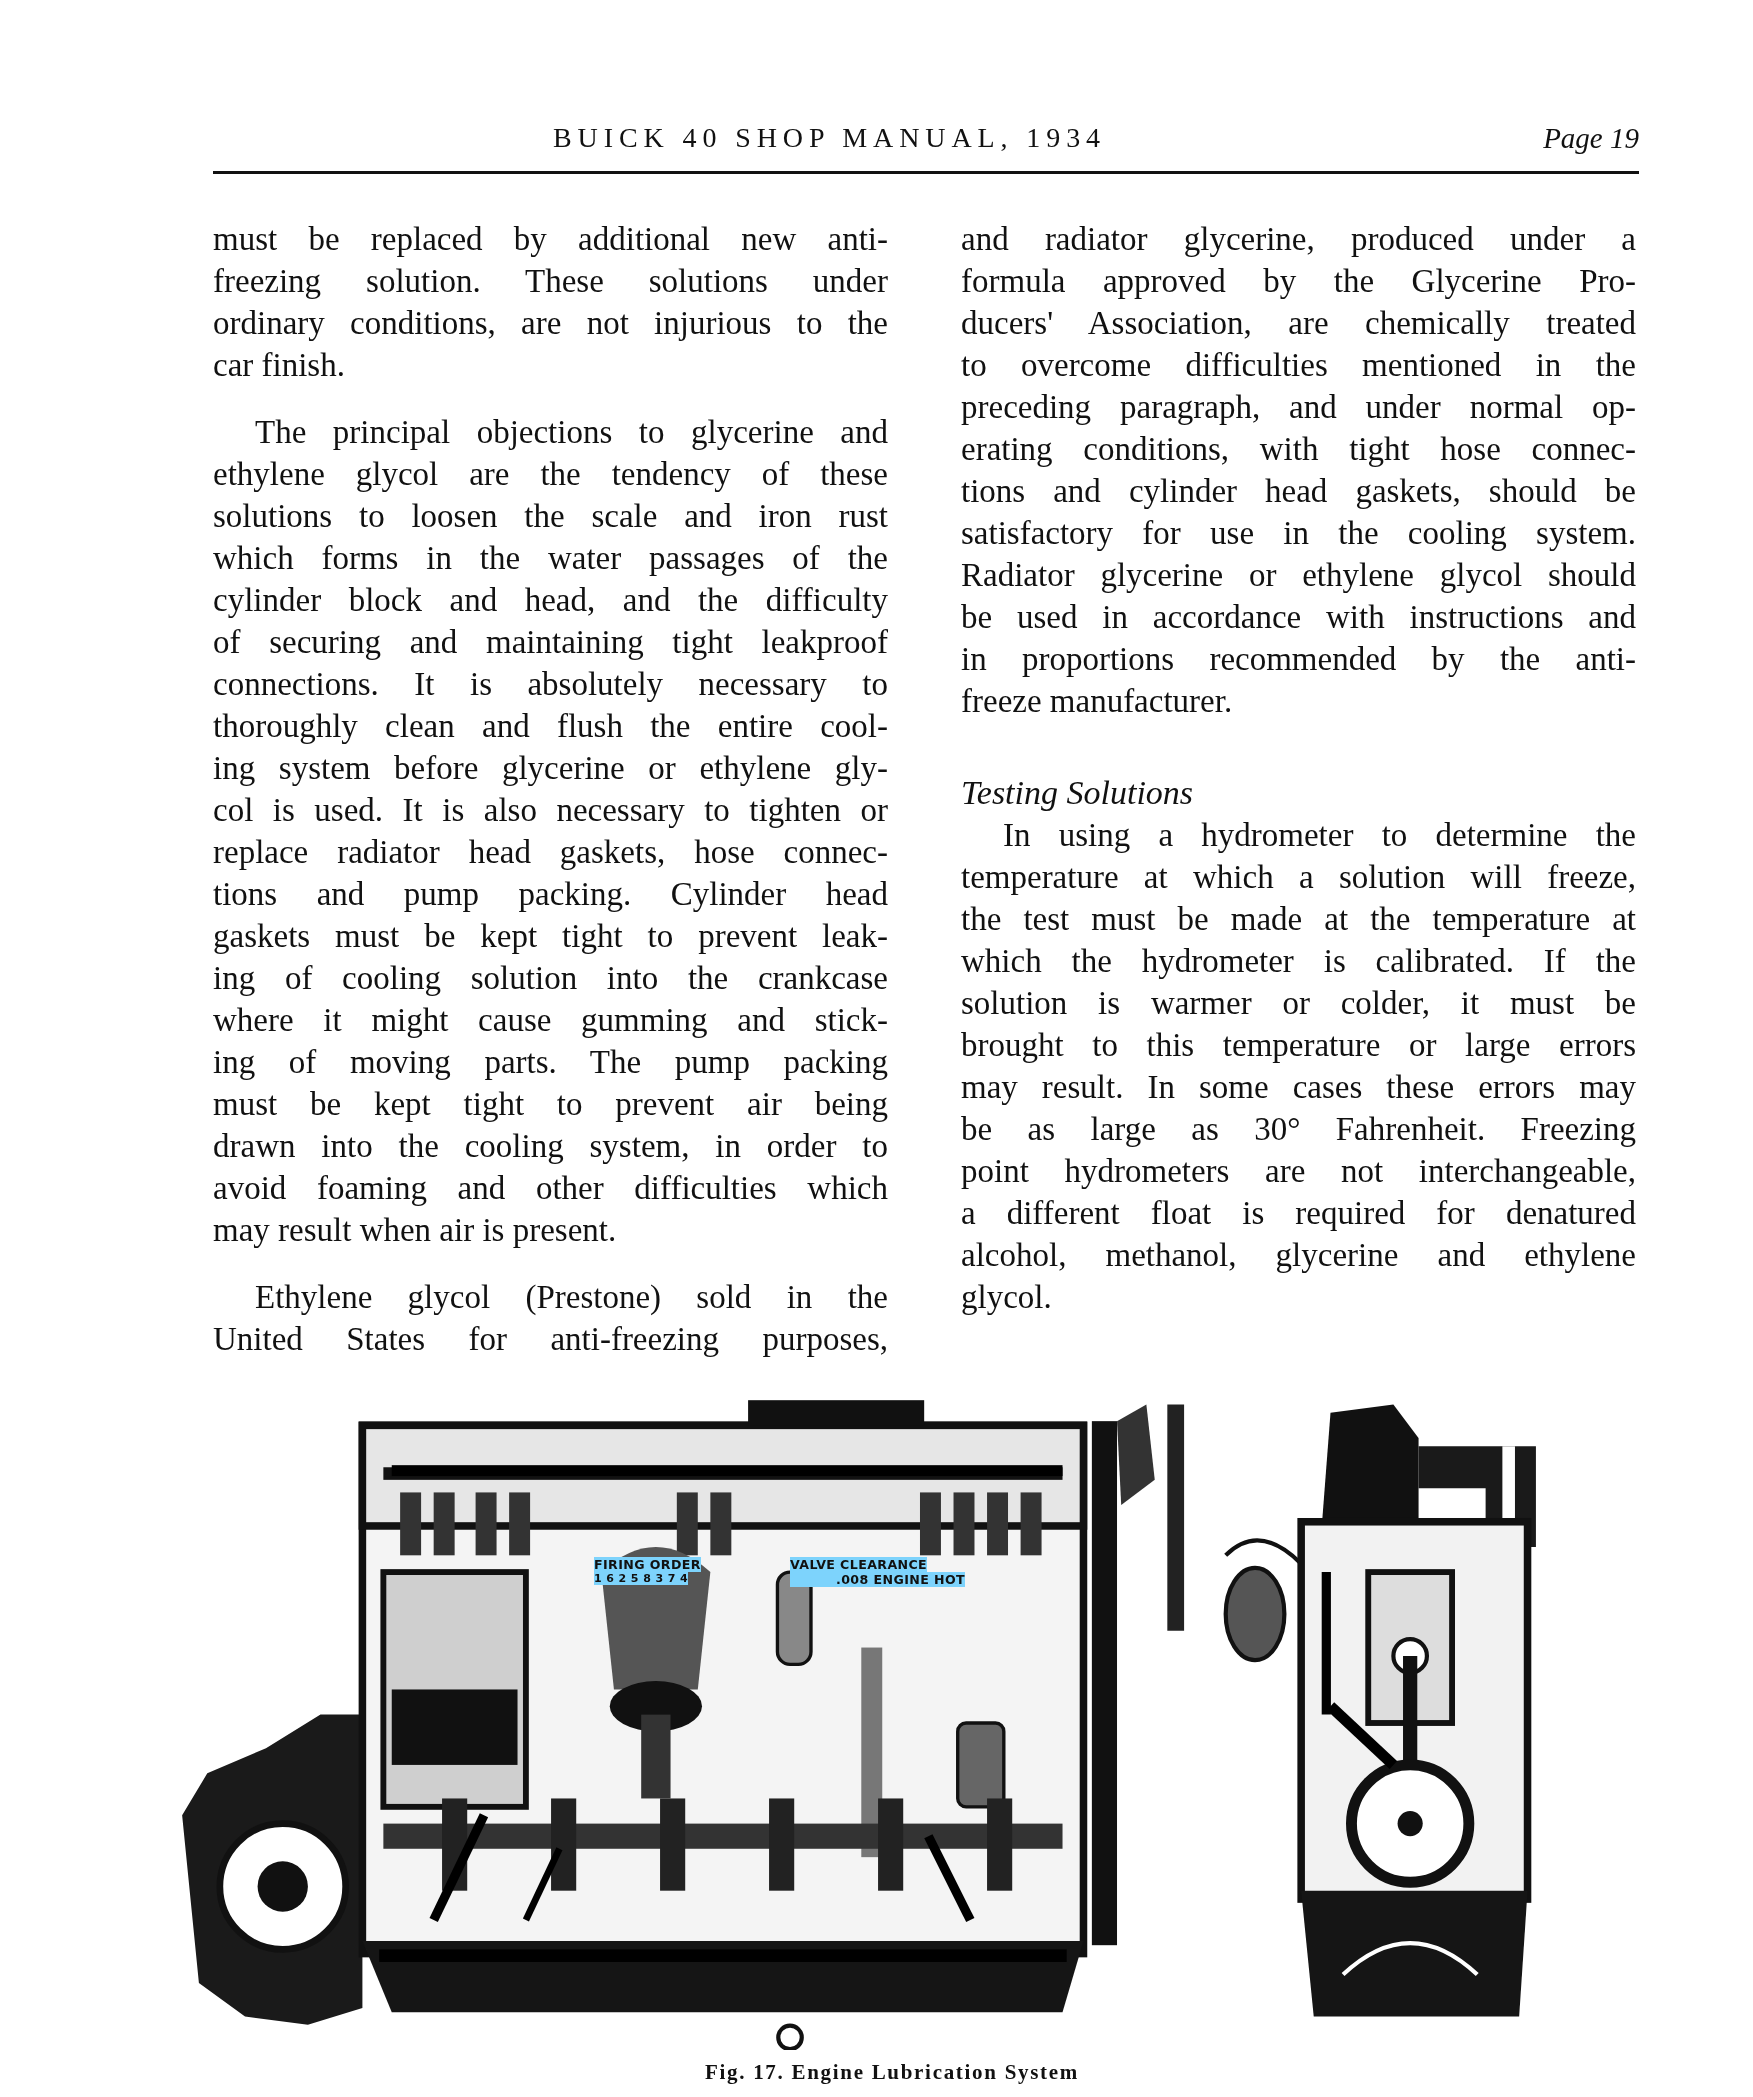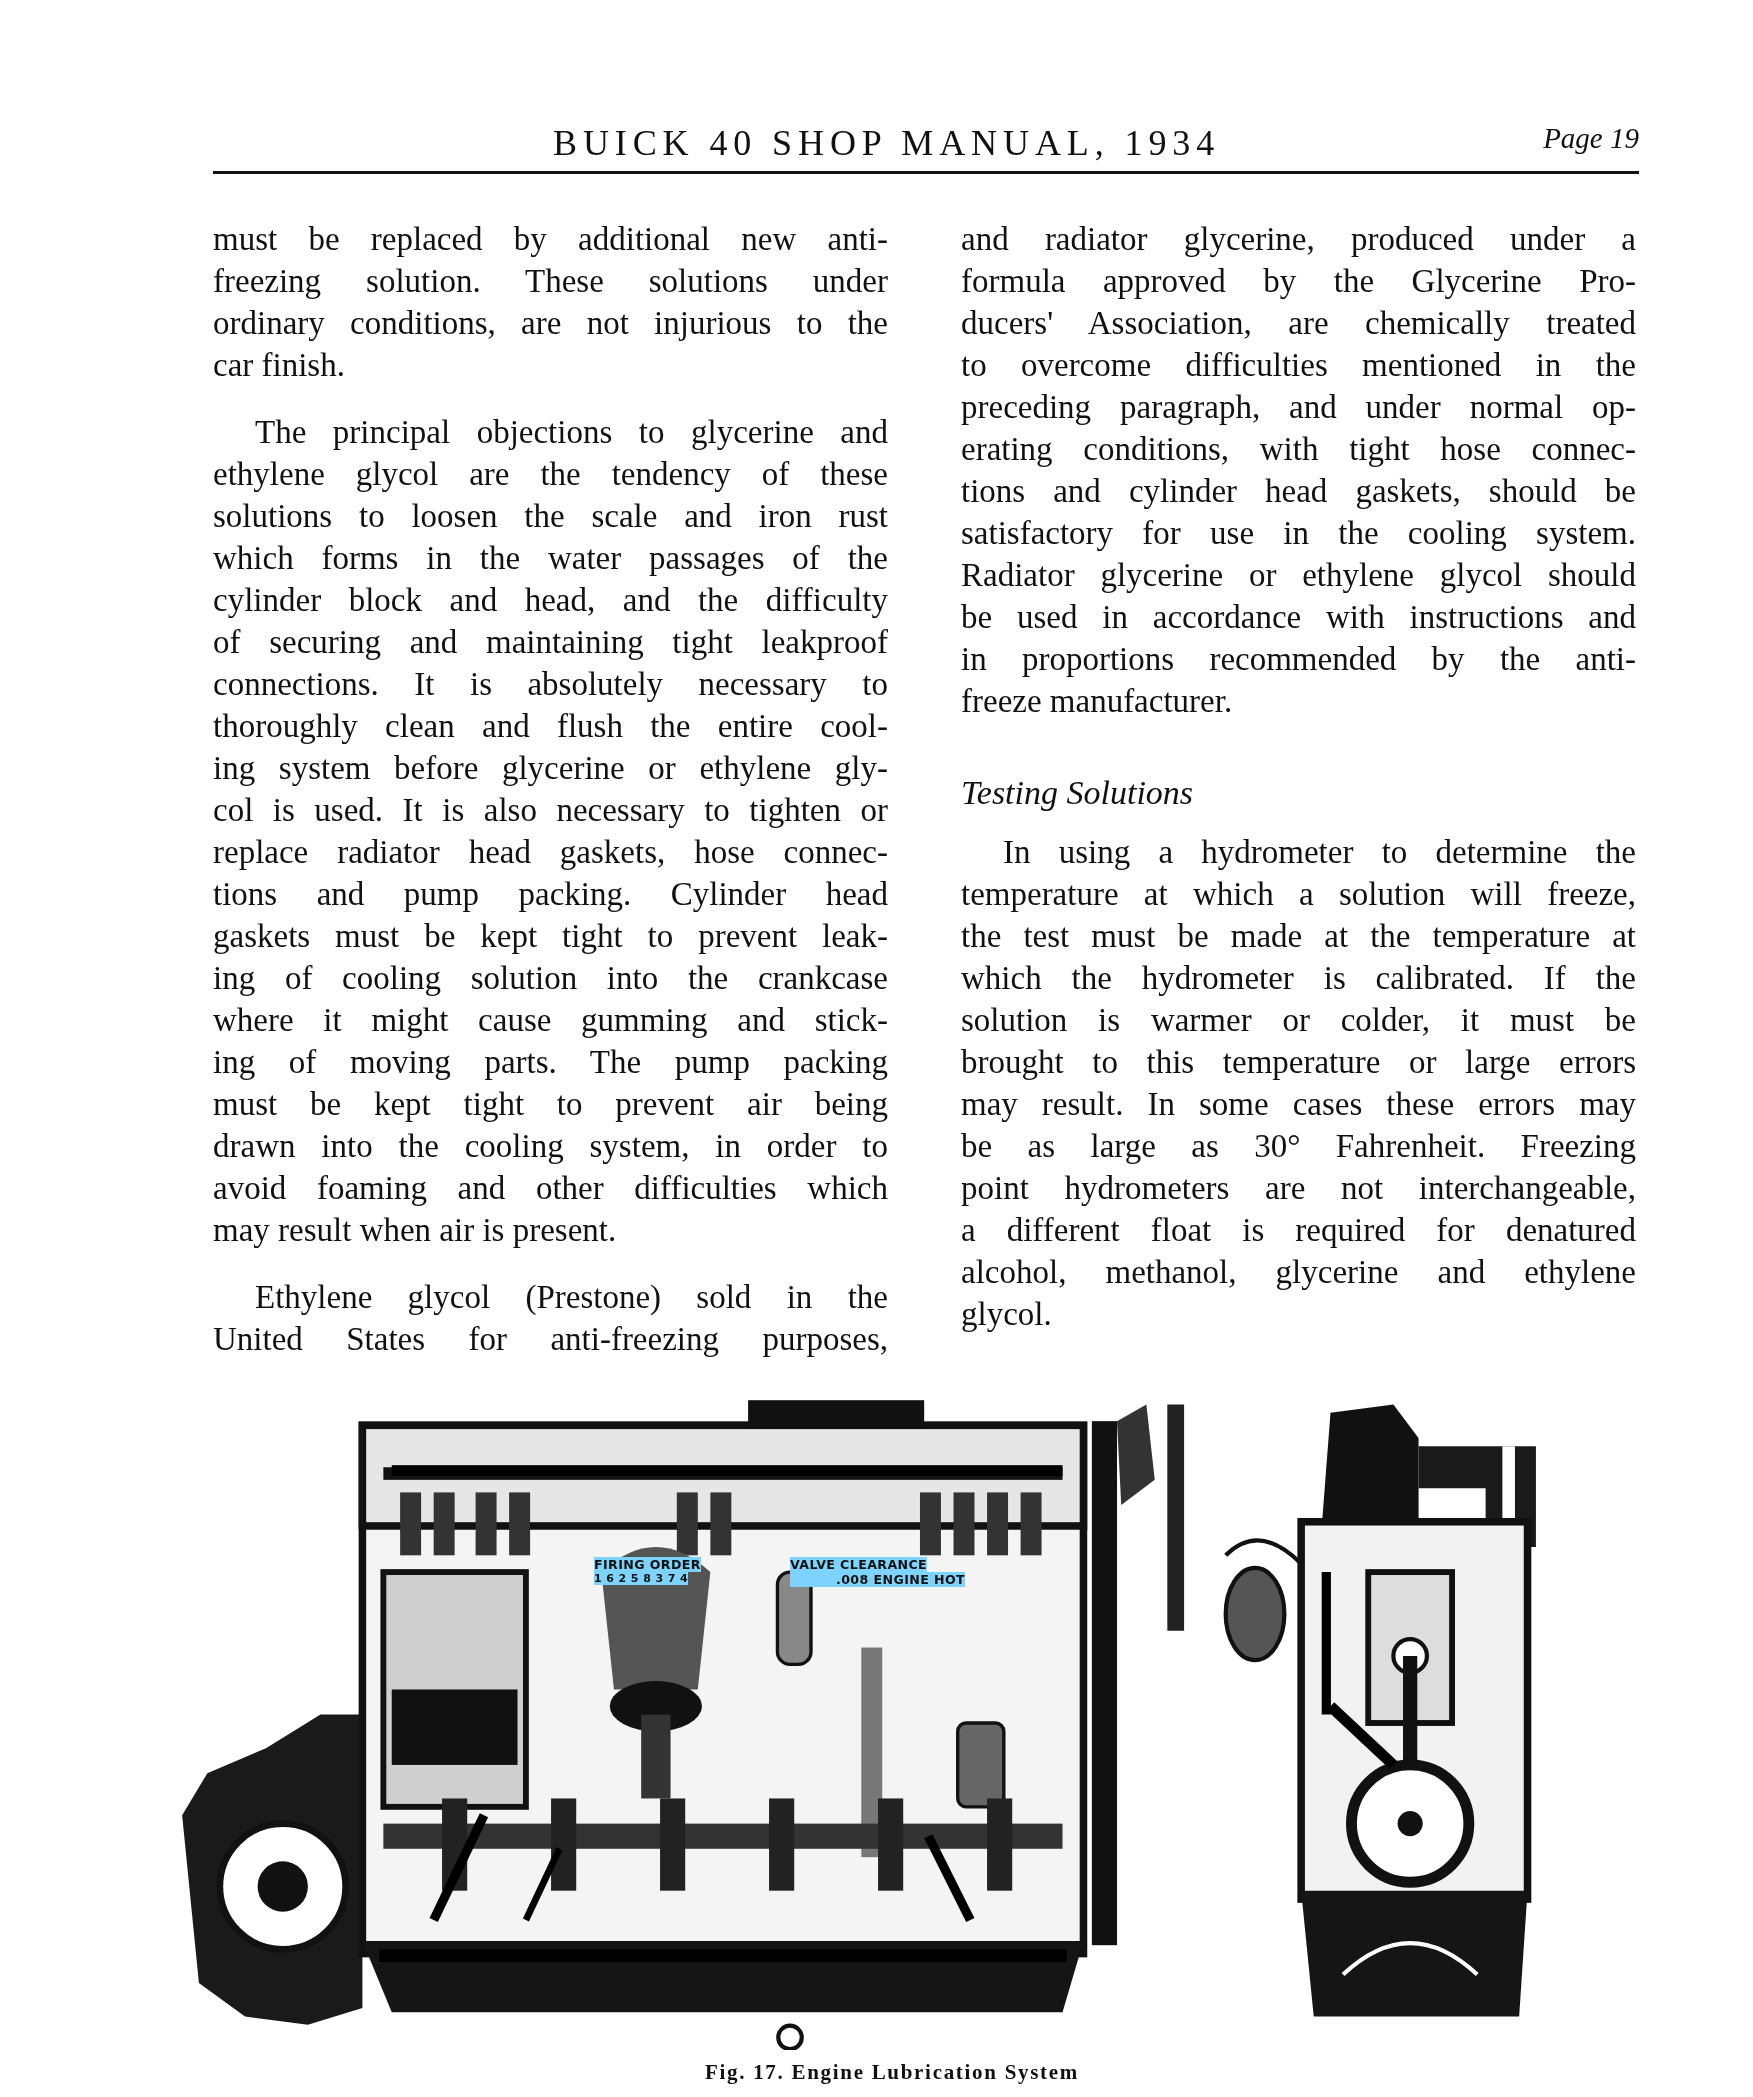--- a/index.html
+++ b/index.html
@@ -1,29 +1,29 @@
 <!DOCTYPE html>
 <html style="font-size:6.7px"><head>
 <meta charset="utf-8">
 <style>
   html, body { margin:0; padding:0; background:#fff; }
   body { width:1754px; height:2185px; position:relative; overflow:hidden; color:#111;
          font-family:"Liberation Serif", "DejaVu Serif", serif; }
   .header { position:absolute; left:213px; top:122px; width:1426px; height:42px; }
-  .header-title { position:absolute; left:340px; top:0; font-size:36px; letter-spacing:5.9px; white-space:nowrap; }
+  .header-title { position:absolute; left:340px; top:0; font-size:28px; letter-spacing:5.9px; white-space:nowrap; }
   .header-page { position:absolute; right:0; top:0; font-size:29px; font-style:italic; white-space:nowrap; }
   .rule { position:absolute; left:213px; top:171px; width:1426px; height:2.9px; background:#111; }
   .col { position:absolute; top:218px; width:675px; font-size:33px; line-height:42px; }
   .col-left { left:213px; }
   .col-right { left:961px; }
   .line { display:block; white-space:nowrap; text-align:justify; text-align-last:justify; height:42px; }
   .line.last { text-align-last:left; }
   .indent { padding-left:42px; }
   .gap { height:25px; }
-  .heading { font-style:italic; font-size:34px; height:42px; line-height:42px; margin-top:50px; margin-bottom:17px; }
+  .heading { font-style:italic; font-size:34px; height:42px; line-height:42px; margin-top:50px; }
   .figure { position:absolute; left:182px; top:1396px; width:1384px; height:654px; }
   .engine-side { position:absolute; left:0; top:0; width:1019px; height:654px; }
   .engine-front { position:absolute; left:1035px; top:0; width:336px; height:654px; }
   .fig-label { position:absolute; font-family:"DejaVu Sans", sans-serif; font-size:12.6px; font-weight:bold; color:#111; background:#7dd3fc; letter-spacing:0.4px; white-space:nowrap; }
   .caption { position:absolute; left:705px; top:2060px; font-size:21px; font-weight:bold; letter-spacing:1.7px; white-space:nowrap; }
 </style>
 </head>
 <body>
 
 <div class="header">

